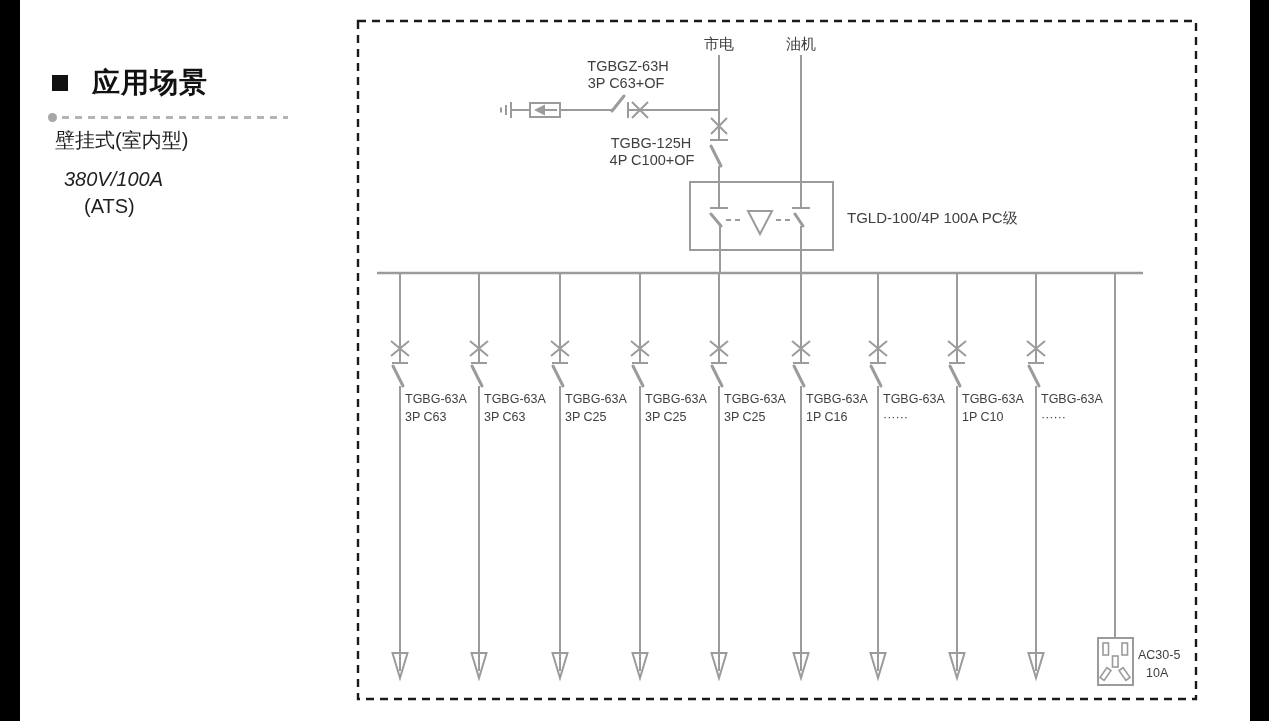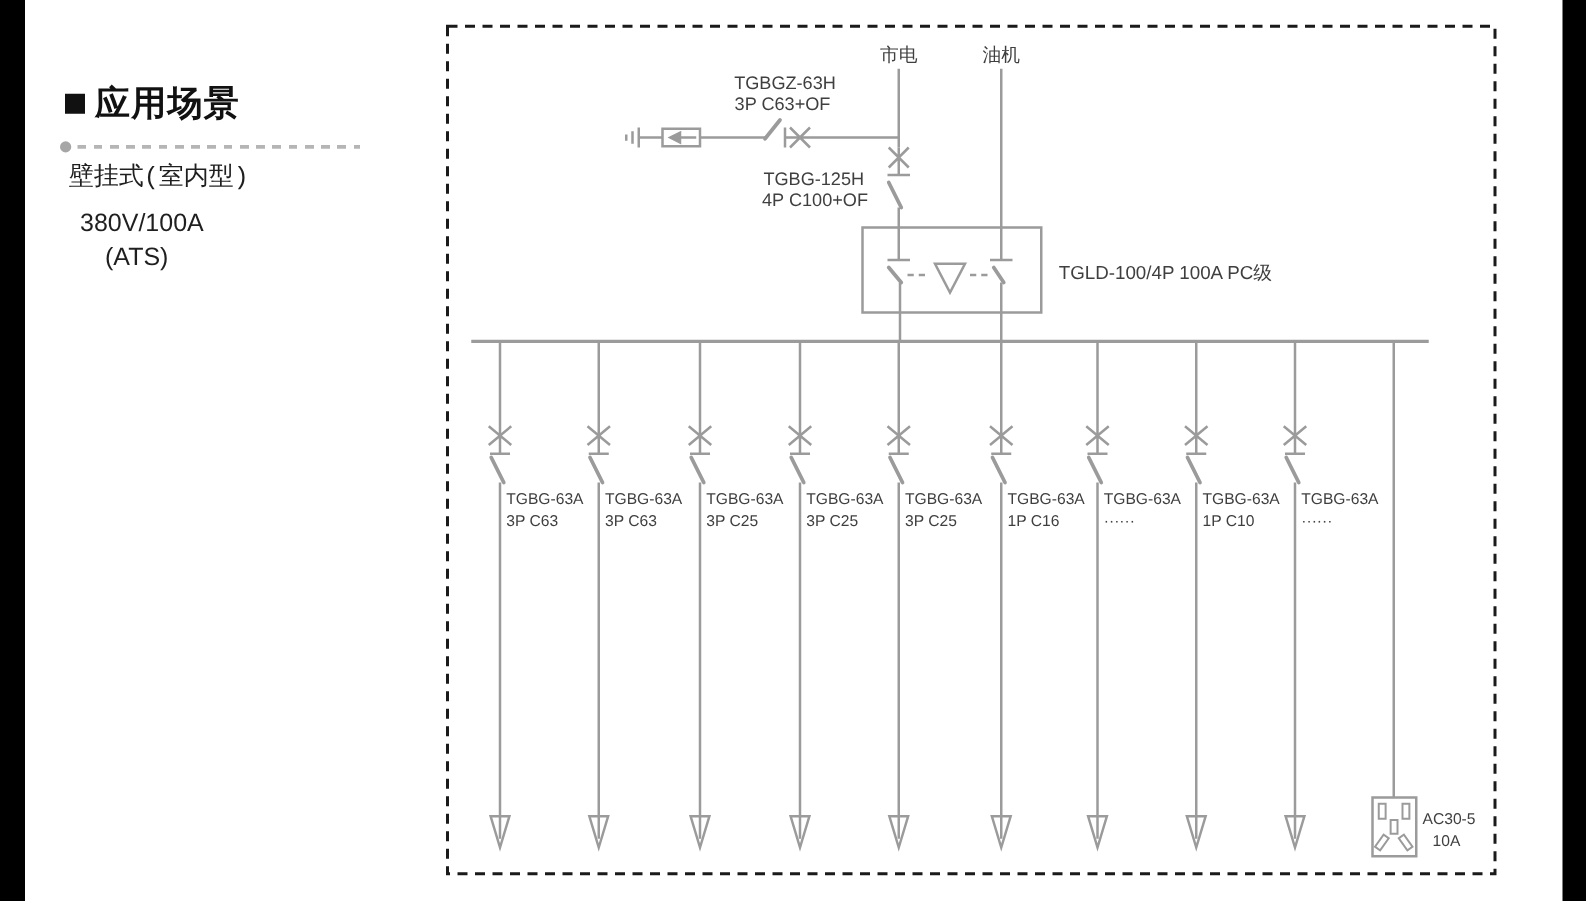--- a/index.html
+++ b/index.html
@@ -4,29 +4,29 @@
 <style>
   html,body { margin:0; padding:0; background:#ffffff; }
   :root { --line:#9b9b9b; --text:#3f3f3f; --border:#1a1a1a; }
   .page { position:relative; width:1269px; height:721px; background:#fff; overflow:hidden;
           font-family:"Liberation Sans","DejaVu Sans",sans-serif; }
   .side-bar { position:absolute; top:0; height:721px; background:#000; }
   .side-bar.left  { left:0; width:20px; }
   .side-bar.right { left:1250px; width:19px; }
 
   
-  .heading { position:absolute; left:52px; top:64px; display:flex; align-items:center; gap:8px; }
+  .heading { position:absolute; left:52px; top:64px; display:flex; align-items:center; gap:24px; }
   .bullet { width:16px; height:16px; background:#111; flex:0 0 auto; }
   .heading-text { font-size:28px; font-weight:bold; color:#111; letter-spacing:1px; }
   .dash-dot  { position:absolute; left:48px; top:113px; width:9px; height:9px; border-radius:50%; background:#a6a6a6; }
   .dash-rule { position:absolute; left:62px; top:116px; width:226px; height:3px;
                background:repeating-linear-gradient(90deg,#b5b5b5 0 7px,transparent 7px 13px); }
   .pline { position:absolute; font-size:20px; color:#1f1f1f; }
-  .p1 { left:55px; top:127px;font-family:Liberation Mono, monospace; }
-  .p2 { left:64px; top:168px; }
+  .p1 { left:55px; top:127px; }
+  .p2 { left:64px; top:168px;font-style:italic; }
   .p3 { left:84px; top:195px; }
 
   
   svg.diagram { position:absolute; left:0; top:0; }
   .st  { stroke:var(--line); stroke-width:2; fill:none; }
   .st3 { stroke:var(--line); stroke-width:3; fill:none; stroke-linecap:round; }
   .stp { stroke:var(--line); stroke-width:1.6; fill:#fff; }
   .bus { stroke-width:2.6; }
   .dash { stroke-dasharray:5 4; }
   .border-dash { stroke:var(--border); stroke-width:2.4; stroke-dasharray:8 6; fill:none; }

